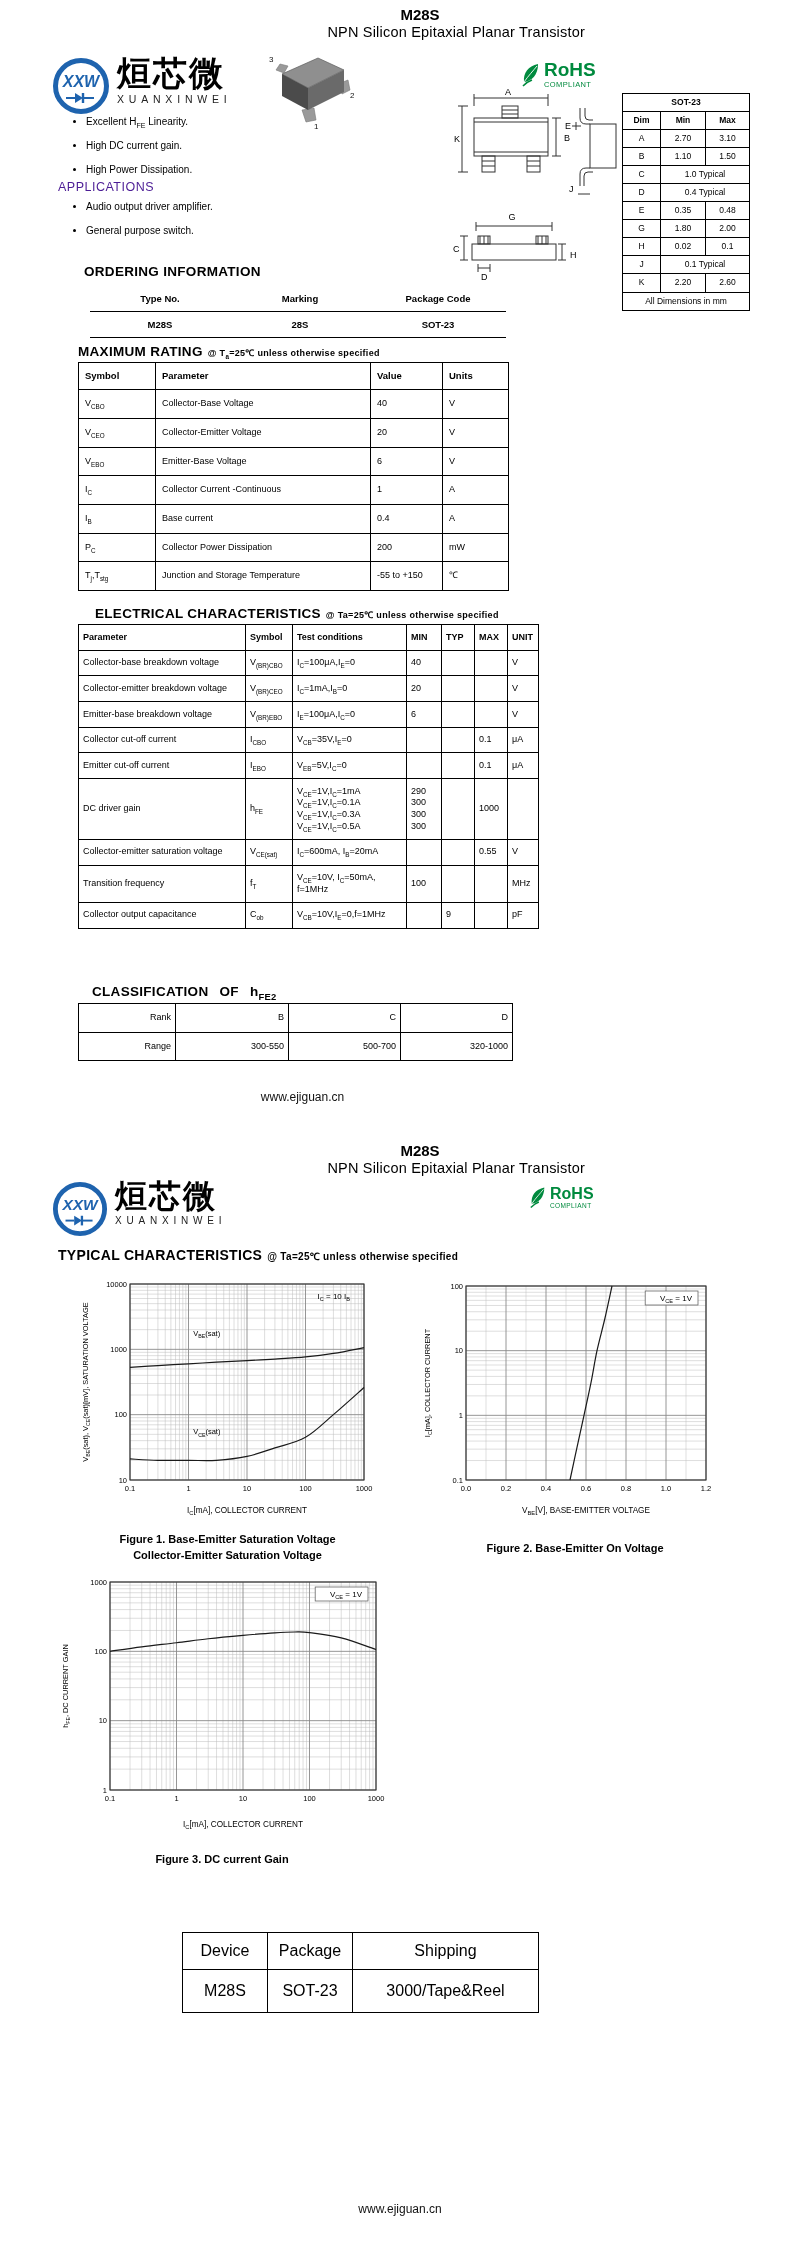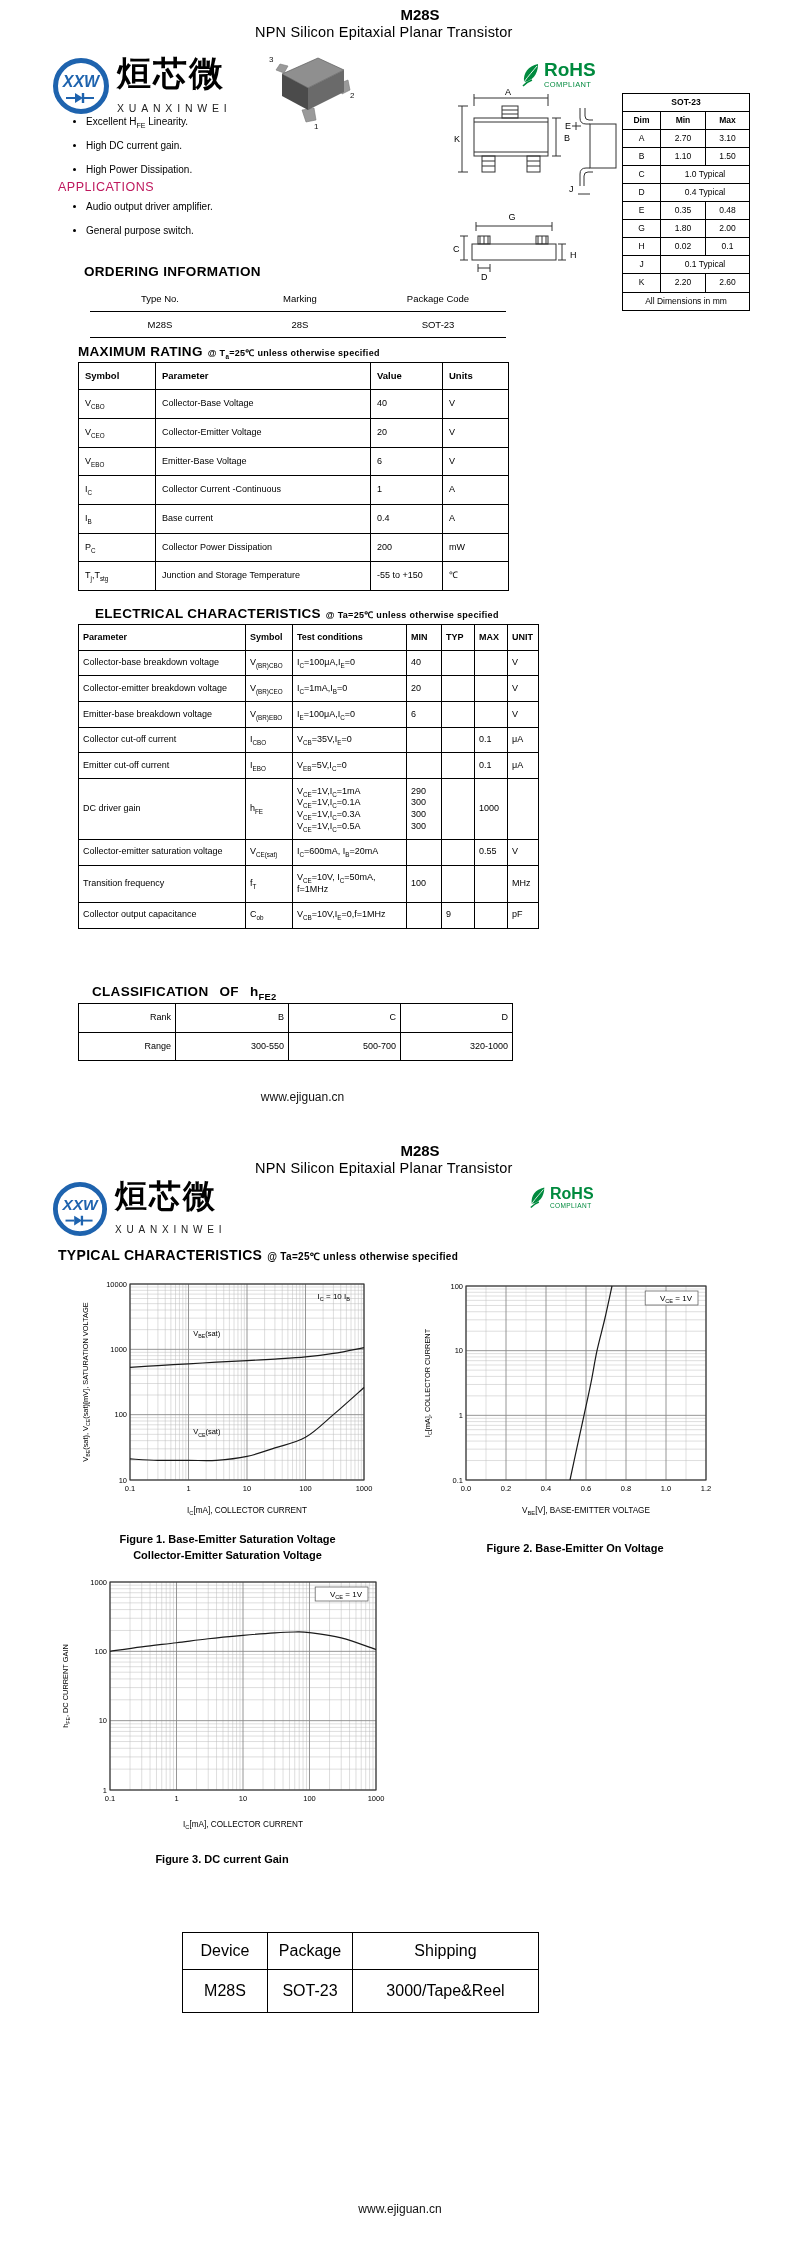--- a/index.html
+++ b/index.html
@@ -1,45 +1,45 @@
 <!DOCTYPE html>
 <html><head>
 <meta charset="utf-8">
 <style>
   *{box-sizing:border-box;margin:0;padding:0}
   html,body{background:#fff}
   .sheet{position:relative;width:793px;height:2244px;background:#fff;overflow:hidden;
          font-family:"Liberation Sans",sans-serif;color:#000}
   .abs{position:absolute}
   .doc-title{font-size:15px;font-weight:bold;text-align:center}
-  .doc-subtitle{font-size:14.5px;text-align:left;letter-spacing:.2px}
+  .doc-subtitle{font-size:14.5px;text-align:right;letter-spacing:.2px}
   .brand{display:flex;align-items:flex-start;gap:7px}
   .brand-cn{font-size:34px;font-weight:bold;line-height:1.05;letter-spacing:2px;color:#000}
-  .brand-en{font-size:10.5px;letter-spacing:4.8px;color:#222;margin-top:10px}
+  .brand-en{font-size:10.5px;letter-spacing:4.8px;color:#222;margin-top:1px}
   .rohs{display:flex;align-items:center;gap:2px;color:#008A3E}
   .rohs-name{font-size:19px;font-weight:bold;line-height:.95}
   .rohs-sub{font-size:7.5px;font-weight:normal;letter-spacing:.4px}
   ul.blist{list-style:disc;padding-left:26px}
   ul.blist li{font-size:10px;margin-bottom:13px}
-  .apps-title{font-size:12.5px;letter-spacing:.5px;color:#be185d}
+  .apps-title{font-size:12.5px;letter-spacing:.5px;color:#4c1d95}
   .sec-title{font-size:13.5px;font-weight:bold;letter-spacing:.3px;white-space:nowrap}
   .sec-title .cond{font-size:9px;font-weight:bold;margin-left:5px}
   .wsp{word-spacing:7px}
   .footer{font-size:12px;text-align:center;color:#111}
   table{border-collapse:collapse;table-layout:fixed}
   .tbl th,.tbl td{border:1px solid #000;font-size:9px;vertical-align:middle;line-height:1.3}
   .tbl th{font-weight:bold}
   .tbl-max th,.tbl-max td{text-align:left;padding:8px 6px}
   .tbl-max th{font-size:9.5px;padding:7px 6px}
   .tbl-elec th,.tbl-elec td{text-align:left;padding:6.5px 4px}
   .tbl-class td{text-align:right;padding:8px 4px}
   .tbl-dims td{text-align:center;padding:3px 2px;font-size:8.5px}
   .tbl-dims tr:nth-child(-n+2) td{font-weight:bold}
   .tbl-ordering th,.tbl-ordering td{border:none;border-bottom:1.6px solid #000;
-      font-size:9.5px;font-weight:normal;text-align:center;padding:7px 4px}
+      font-size:9.5px;font-weight:bold;text-align:center;padding:7px 4px}
   .tbl-device th,.tbl-device td{border:1px solid #000;text-align:center;font-size:16px}
   .tbl-device th{font-weight:normal;padding:9px 4px}
   .tbl-device td{padding:12px 4px}
   .fig-caption{font-size:11px;font-weight:bold;text-align:center;line-height:1.45}
   svg text{font-family:"Liberation Sans",sans-serif}
   sub{font-size:70%;line-height:0}
 </style>
 </head>
 <body>
 

